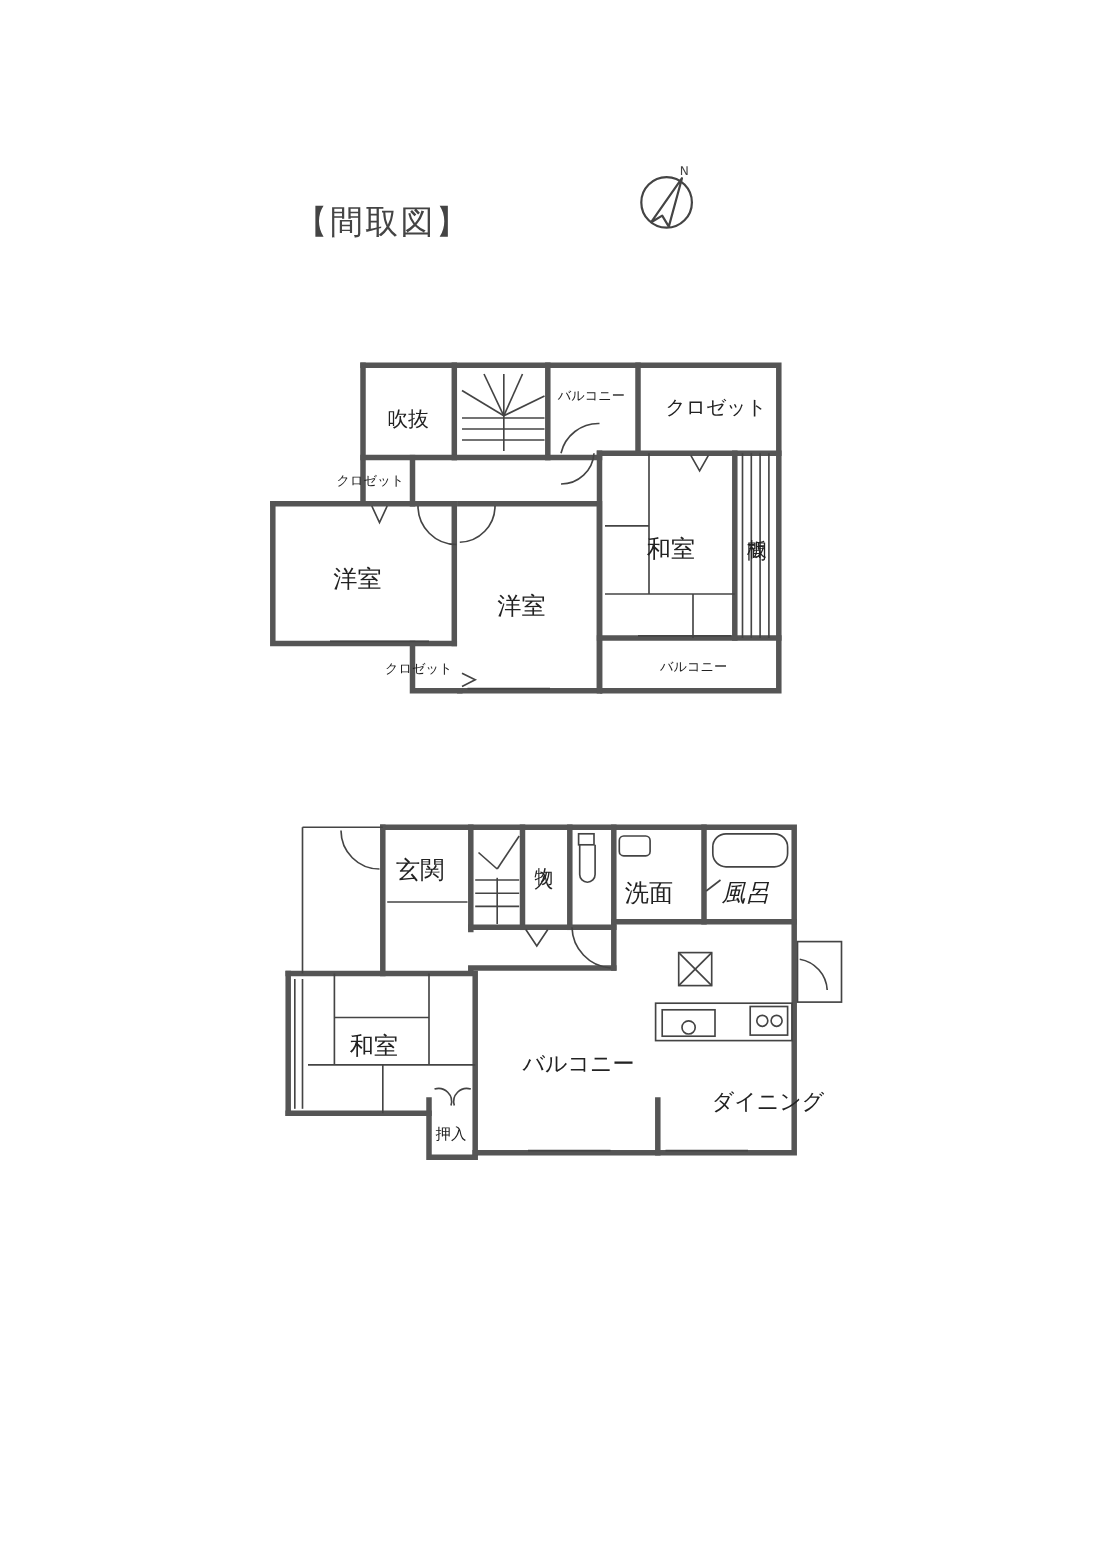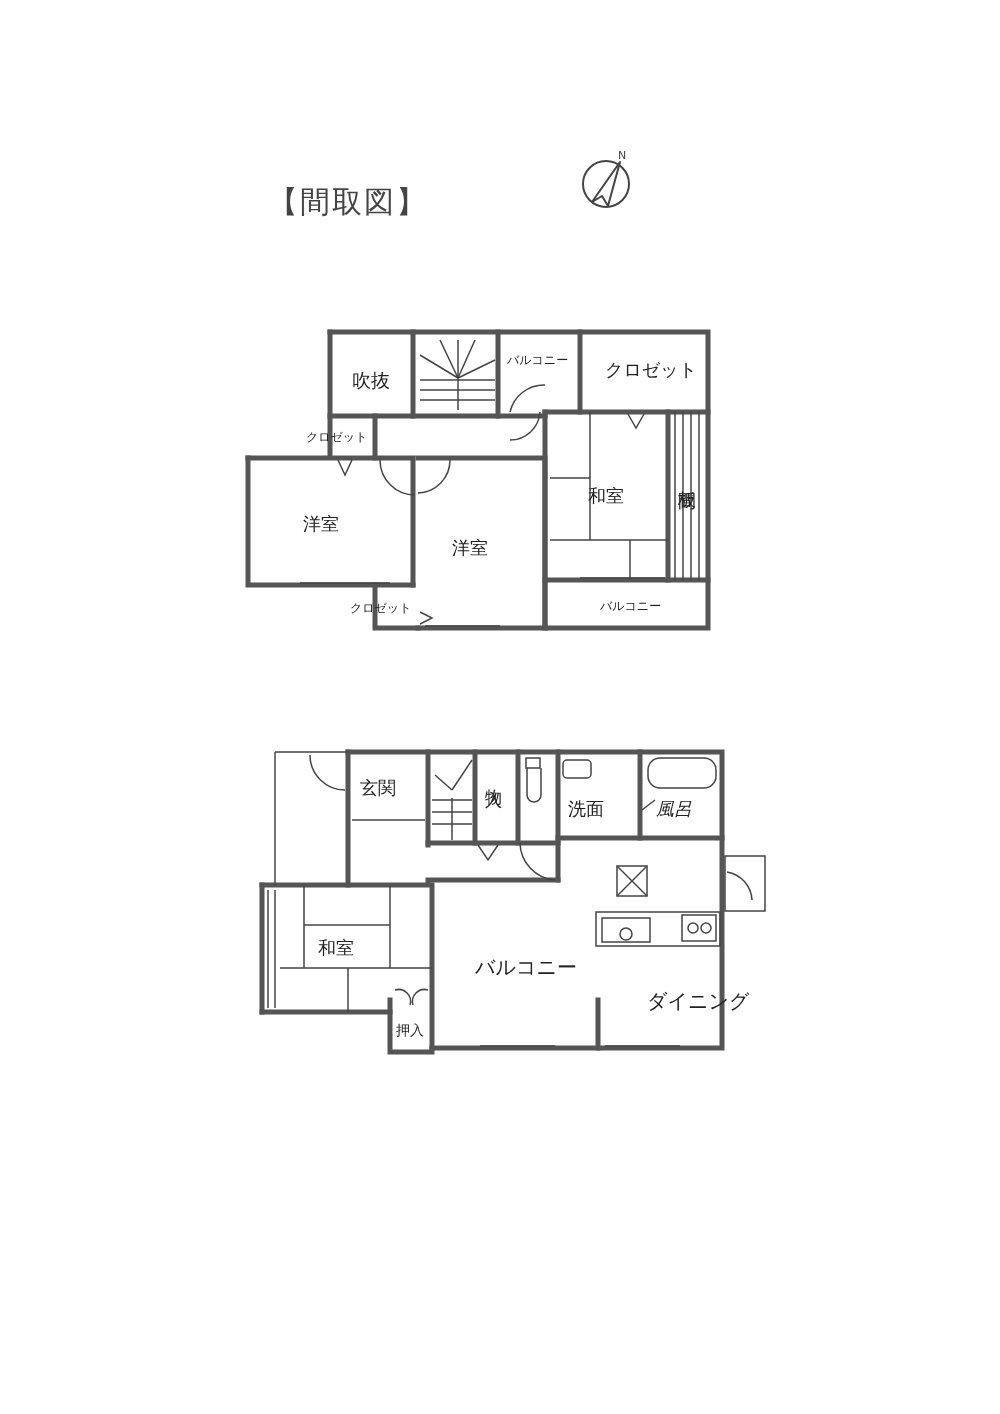--- a/index.html
+++ b/index.html
@@ -4,21 +4,21 @@
 <style>
   html, body { margin: 0; padding: 0; background: #ffffff; }
   body { width: 1000px; height: 1414px; position: relative; overflow: hidden;
          font-family: "DejaVu Sans", sans-serif; color: #222; }
   .title { position: absolute; left: 268px; top: 182px; font-size: 30px;
            font-family: Liberation Mono, monospace; color: #444; letter-spacing: 2px; }
   .compass { position: absolute; left: 578px; top: 148px; width: 60px; height: 62px; }
   svg.plan { position: absolute; left: 0; top: 0; }
   .lbl { position: absolute; font-size: 19px; color: #222; white-space: nowrap;
          font-family: "DejaVu Sans", sans-serif; }
-  .lbl.big { font-size: 18px; }
+  .lbl.big { font-size: 22px; }
   .lbl.sm { font-size: 12px; }
   .lbl.vert { writing-mode: vertical-rl; letter-spacing: 2px; }
 </style>
 </head>
 <body>
 
 <div class="title">【間取図】</div>
 
 <svg class="compass" viewBox="0 0 60 62">
   <circle cx="28" cy="36" r="23" fill="none" stroke="#444" stroke-width="2"></circle>

